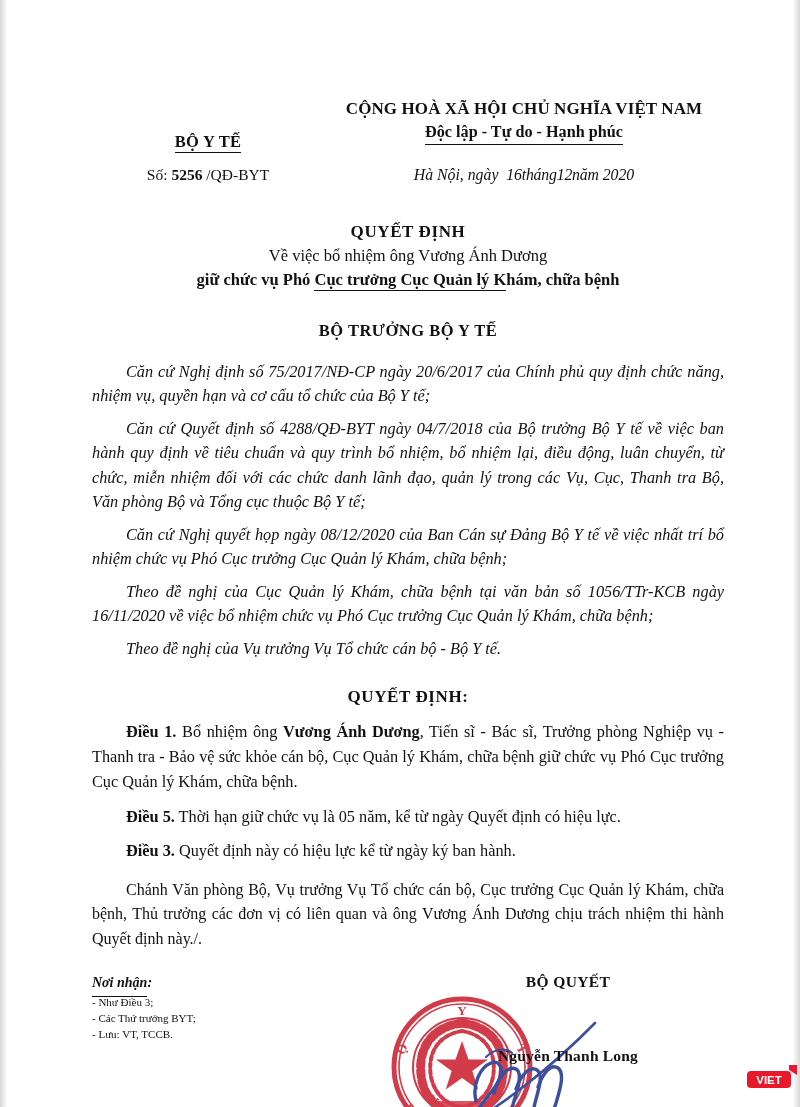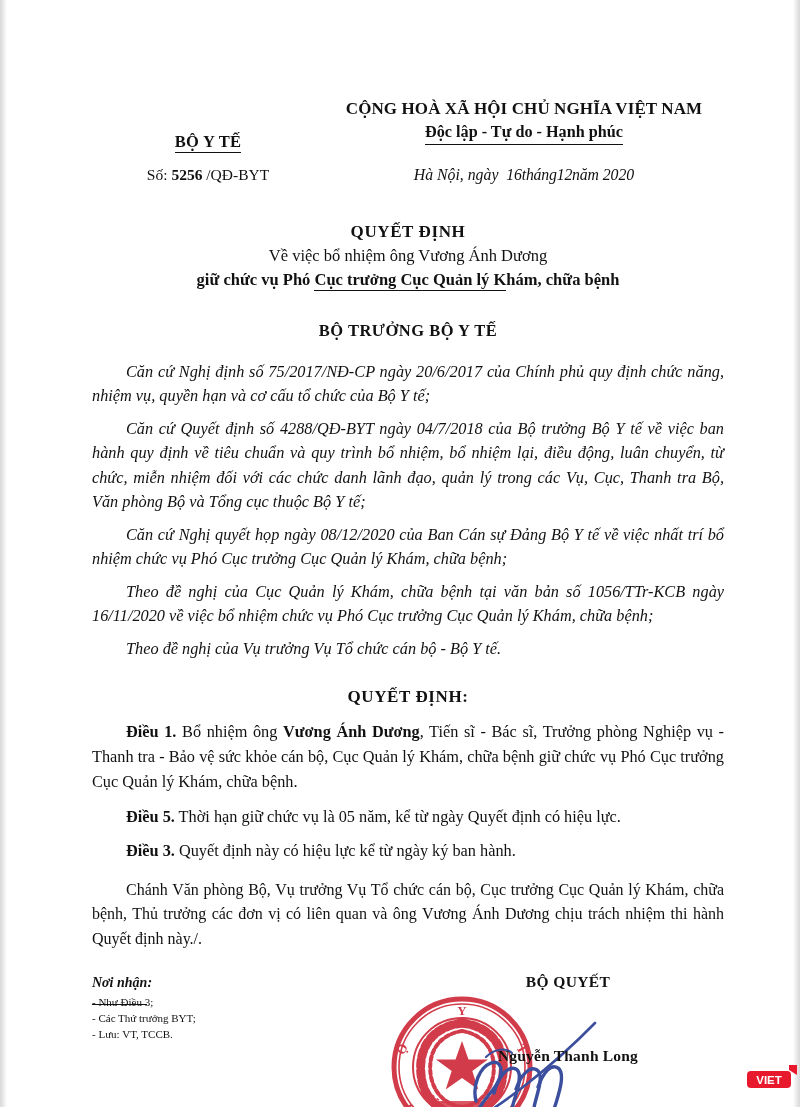--- a/index.html
+++ b/index.html
@@ -191,21 +191,21 @@
     width: 320px;
   }
   .recipients-title {
     font-style: italic;
     font-weight: bold;
     font-size: 14px;
     line-height: 1.4;
   }
   .recipients-title .ul-word {
     border-bottom: 1.1px solid #111;
-    padding-bottom: 14px;
+    padding-bottom: 6px;
   }
   .recipients ul {
     list-style: none;
     margin: 1px 0 0 0;
     padding: 0;
   }
   .recipients li {
     font-size: 11px;
     line-height: 1.48;
   }

